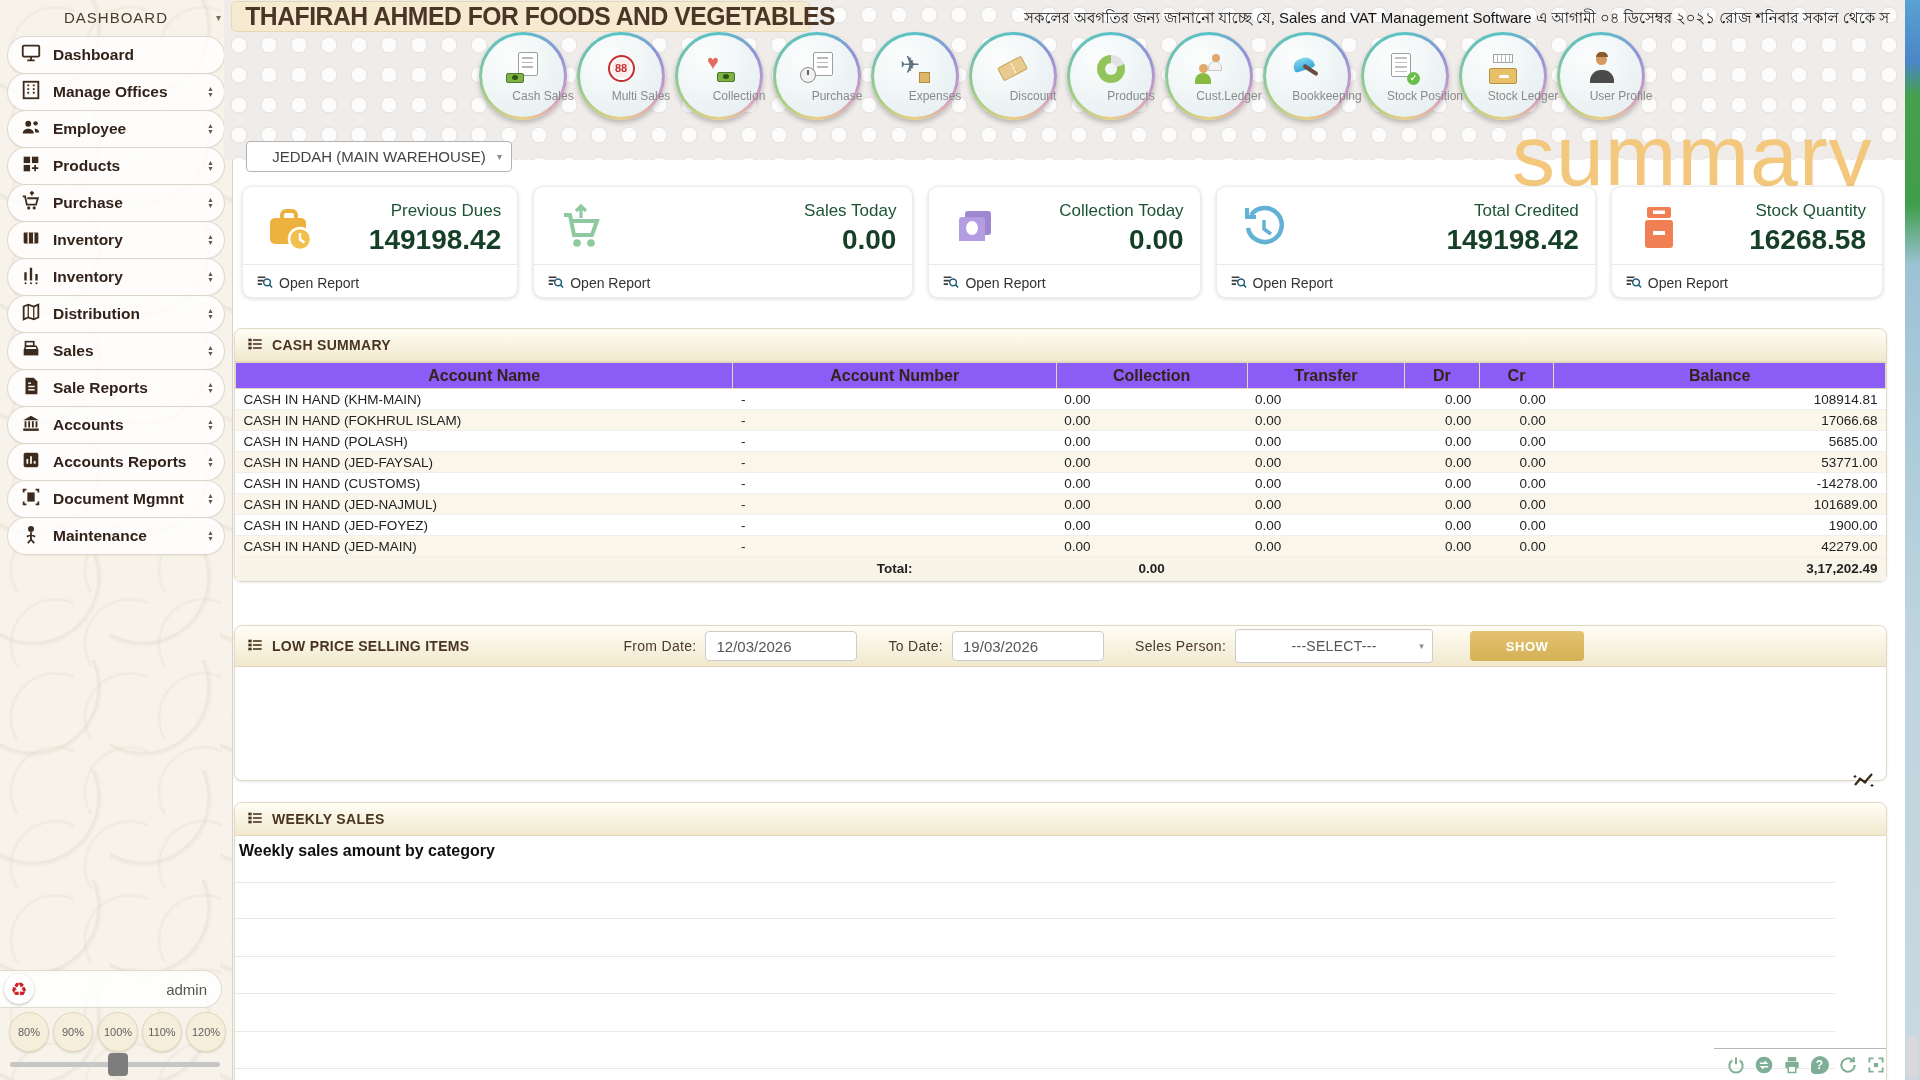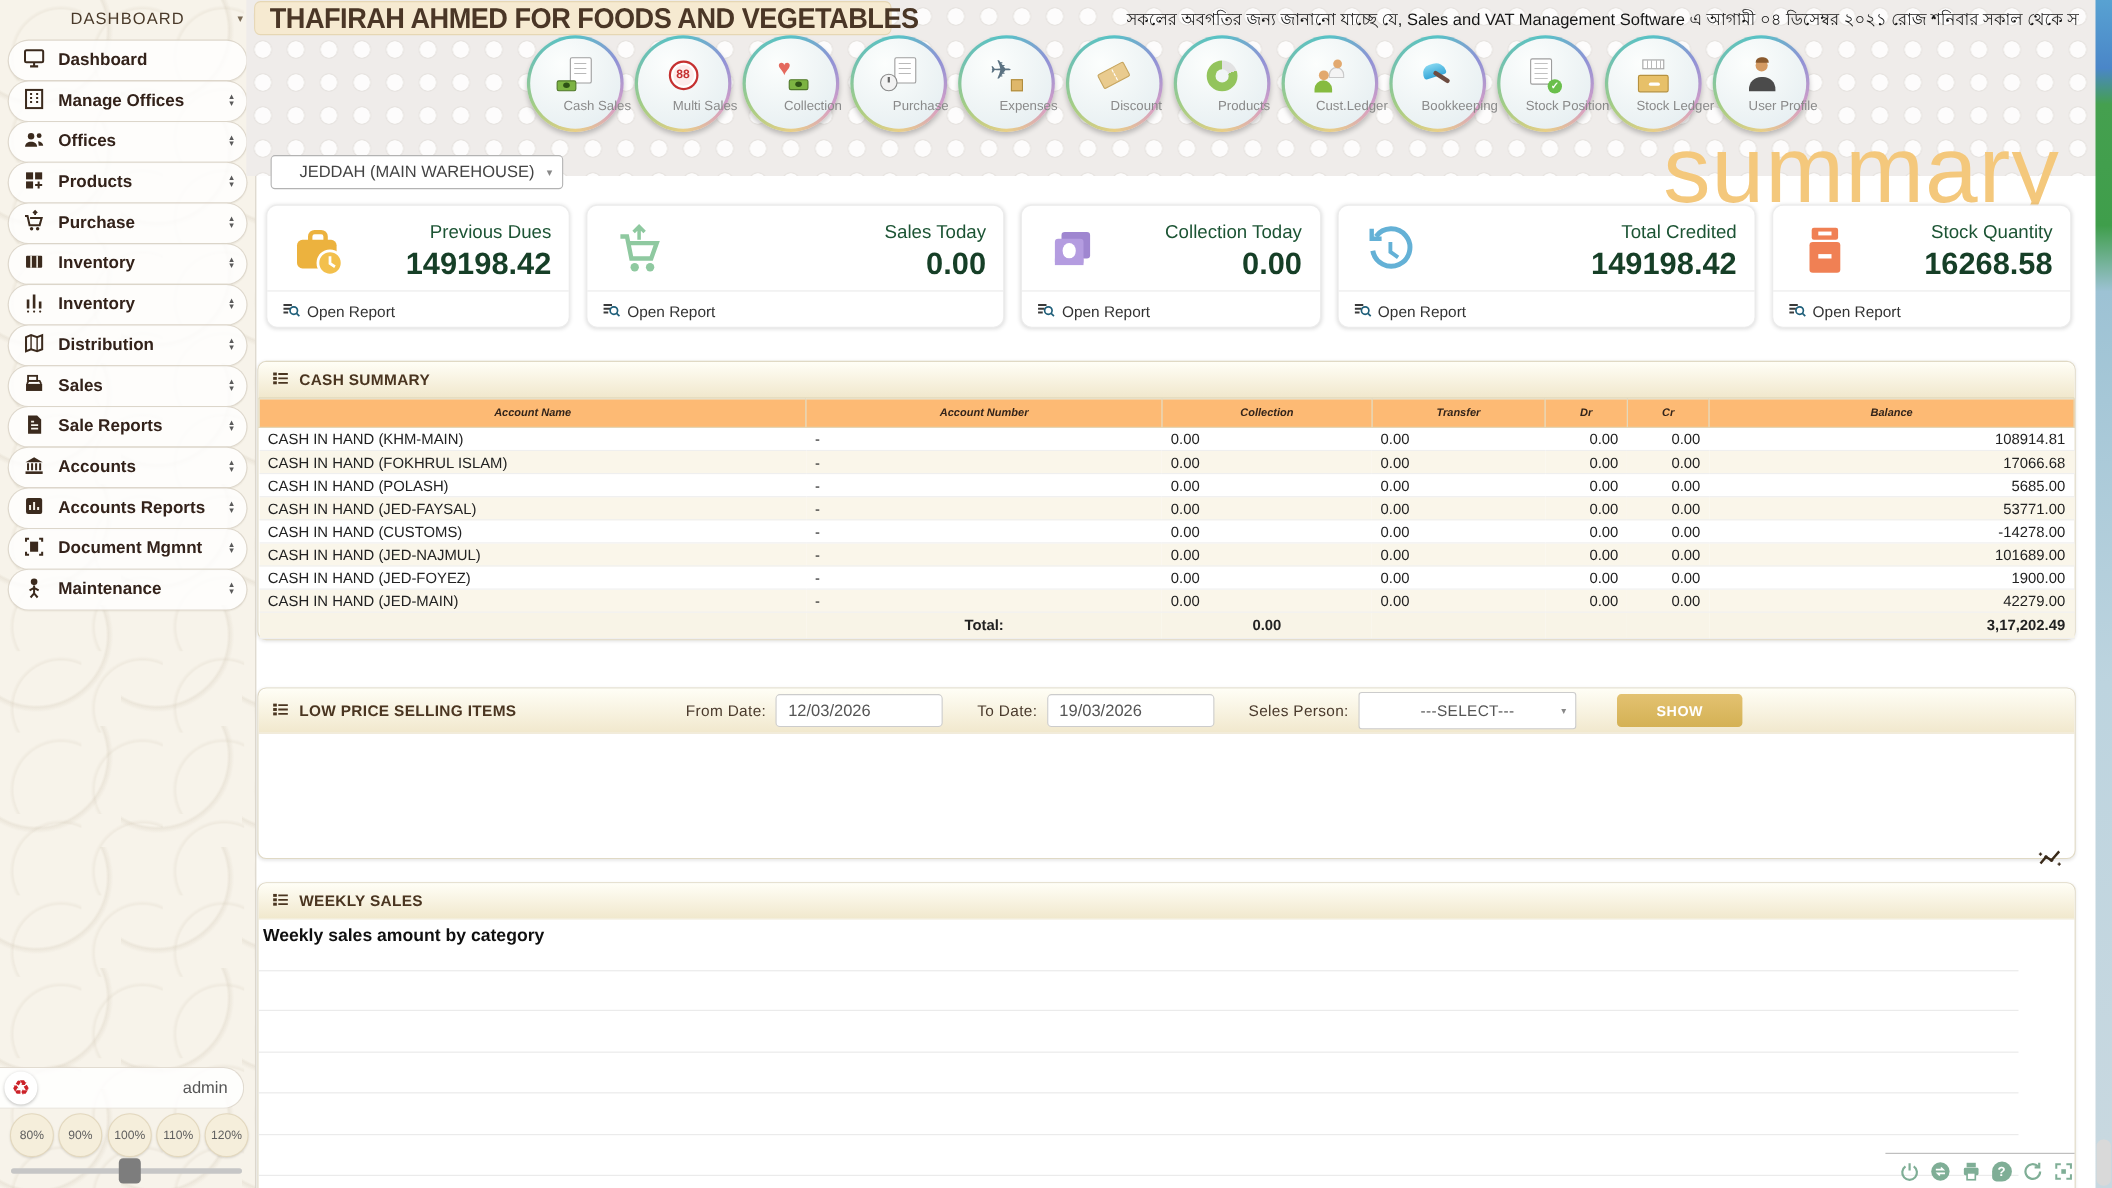--- a/index.html
+++ b/index.html
@@ -129,21 +129,21 @@
     font-size:14px; color:#333; cursor:pointer; }
 
   .panel { position:absolute; left:10px; right:23px; background:#fff; border:1px solid #e0d9c4;
     border-radius:8px; box-shadow:0 1px 3px rgba(0,0,0,.09); z-index:2; }
   .panel-hd { height:33px; background:linear-gradient(#fffef6,#f1e8cd); border-bottom:1px solid #e4daba;
     border-radius:8px 8px 0 0; display:flex; align-items:center; padding:0 12px; gap:9px;
     font-weight:bold; font-size:14px; color:#4a3520; letter-spacing:.3px; }
 
   #cash-summary { top:328px; }
   table.cs { width:100%; border-collapse:collapse; font-size:13.5px; color:#222; }
-  table.cs th { background:#fdba74; border:1px solid #e2d9bc; height:26px; font-size:10px; color:#33241a;font-style:italic; }
+  table.cs th { background:#8b5cf6; border:1px solid #e2d9bc; height:26px; font-size:16px; color:#33241a; }
   table.cs td { height:21px; padding:0 8px; border-bottom:1px solid #efefef; }
   table.cs tbody tr:nth-child(even) { background:#faf6ea; }
   td.c-name { text-align:left; }
   td.c-num  { text-align:left; padding-left:10px; }
   td.c-val  { text-align:left; padding-left:10px; }
   td.c-dc   { text-align:right; padding-right:10px; }
   td.c-bal  { text-align:right; }
   tr.total-row td { background:#f8f4e7; font-weight:bold; border-top:1px solid #ddd; height:24px; }
   tr.total-row .t-lab { text-align:center; }
   tr.total-row .t-col { text-align:center; }
@@ -207,21 +207,21 @@
         </span>
     </div>
 
     <div class="side-item">
       <span><svg width="22" height="22" viewBox="0 0 24 24">
             <circle cx="9" cy="8.5" r="3.2" fill="#3b2a1d"></circle>
             <path d="M3 19c0-3.2 2.8-5 6-5s6 1.8 6 5z" fill="#3b2a1d"></path>
             <circle cx="17" cy="8" r="2.4" fill="#3b2a1d"></circle>
             <path d="M16 13.6c2.8.2 5 2 5 4.4h-4.4" fill="#3b2a1d"></path>
           </svg></span>
-      <span class="lbl">Offices</span>
+      <span class="lbl">Employee</span>
       <span class="exp">
           <span>▲</span>
           <span>▼</span>
         </span>
     </div>
 
     <div class="side-item">
       <span><svg width="22" height="22" viewBox="0 0 24 24">
             <rect x="4" y="4" width="7" height="7" fill="#3b2a1d"></rect>
             <rect x="13" y="4" width="7" height="7" fill="#3b2a1d"></rect>

